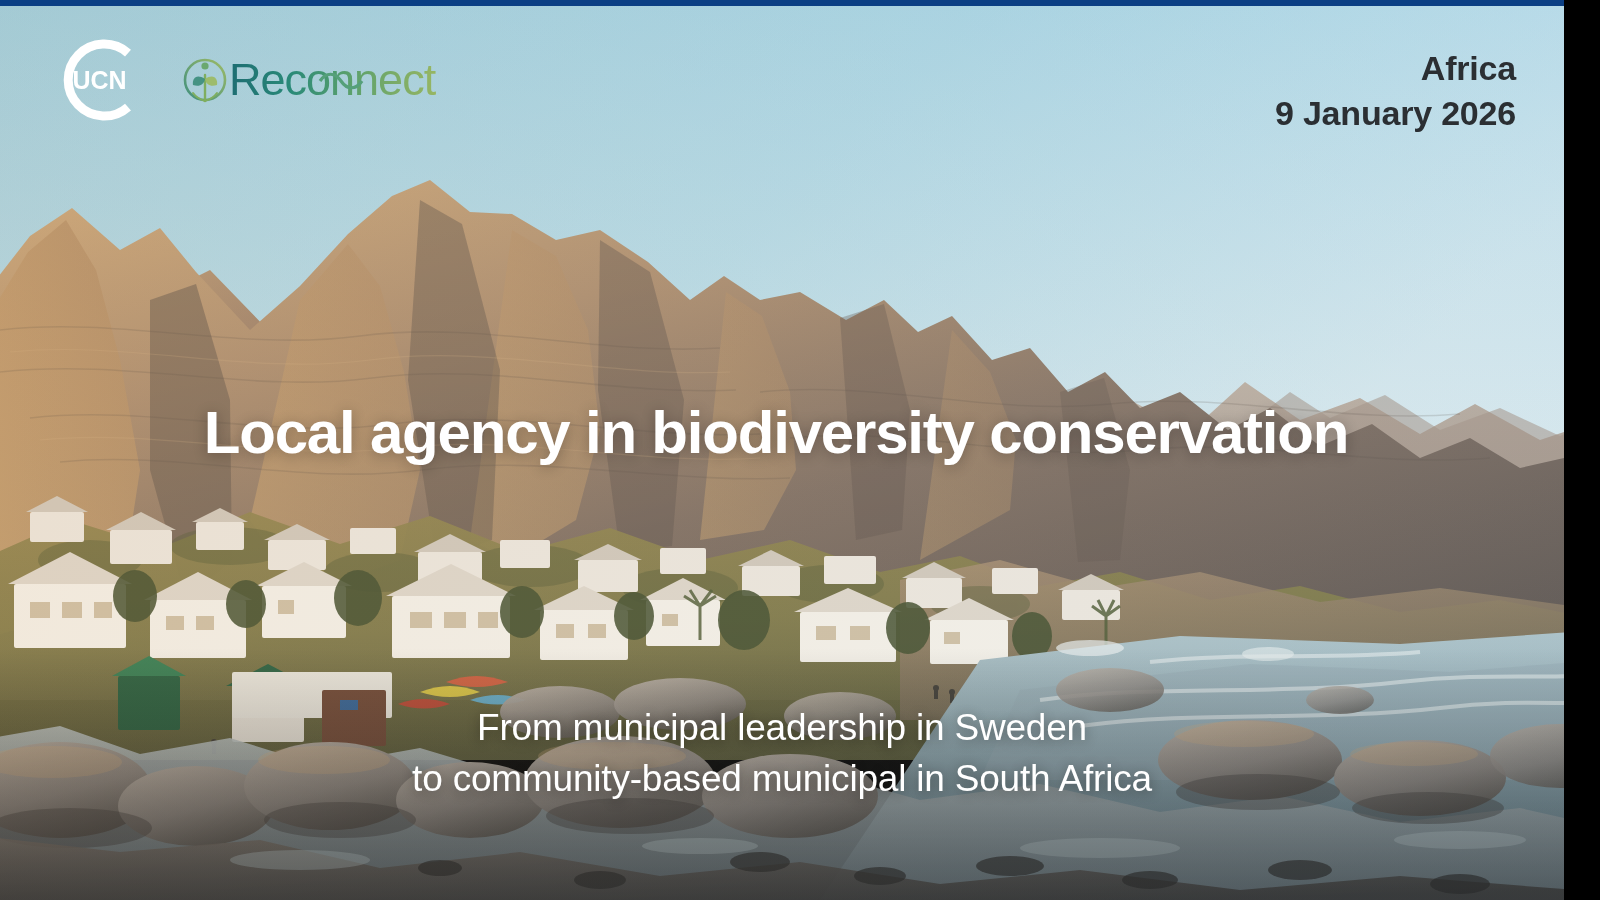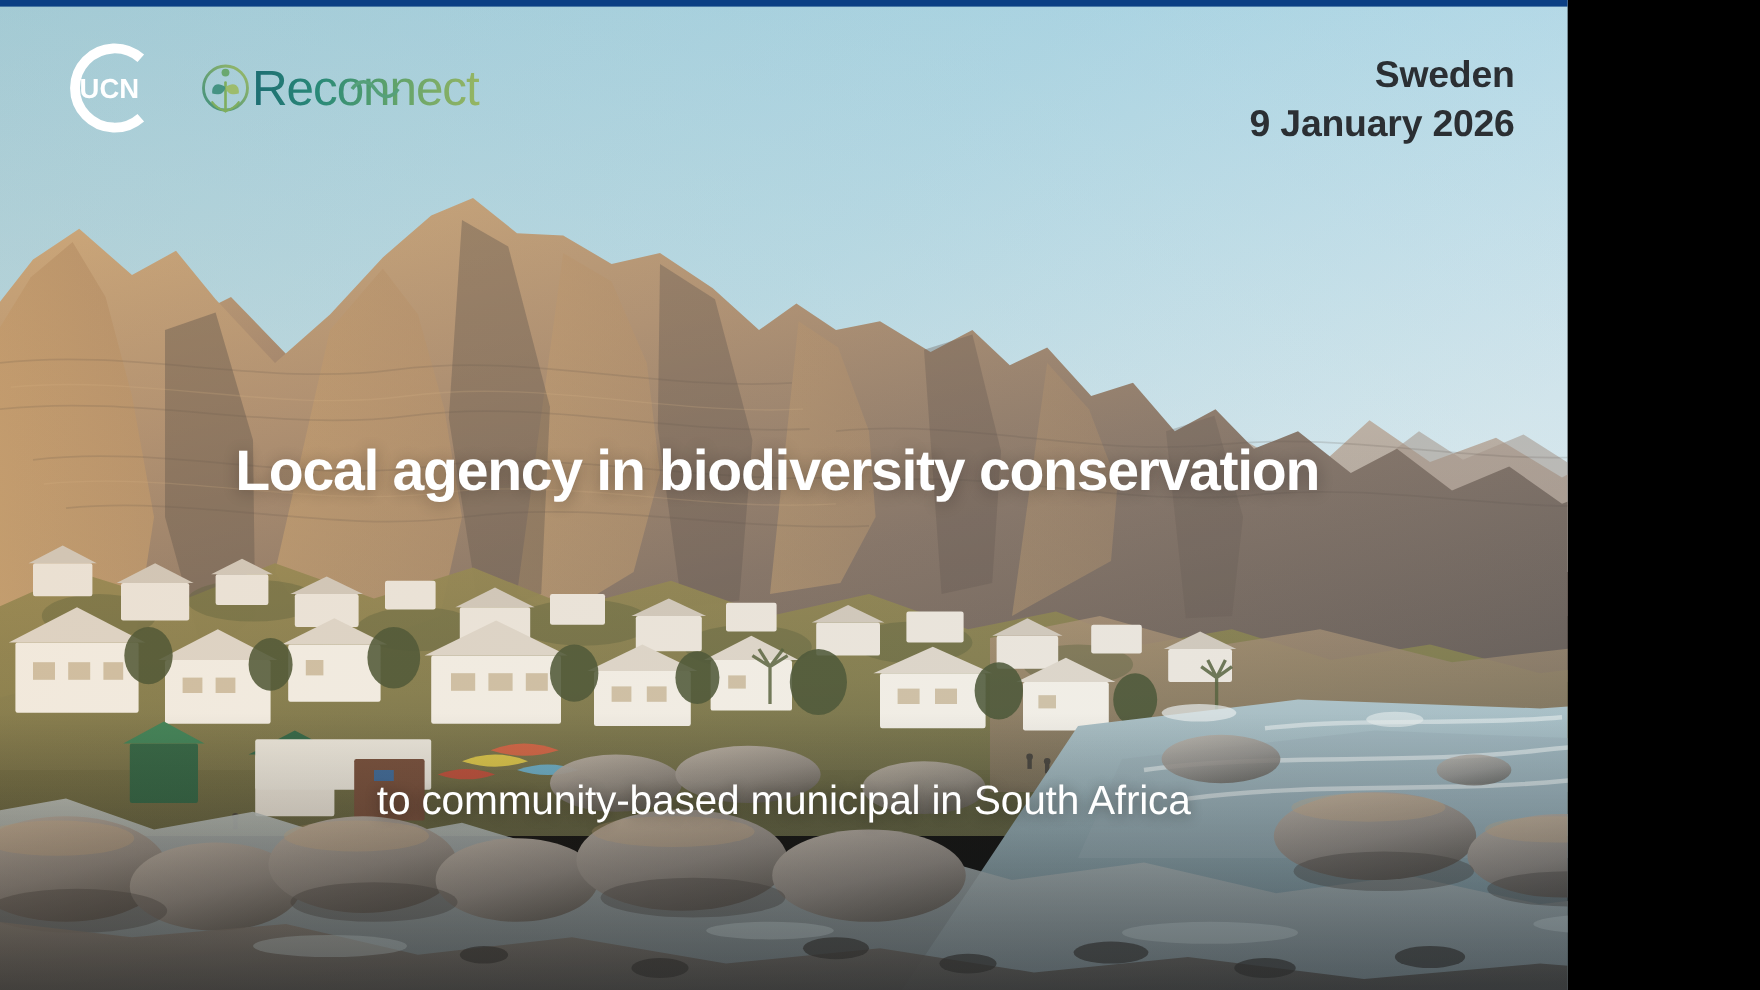--- a/index.html
+++ b/index.html
@@ -1,21 +1,21 @@
 <!DOCTYPE html>
 <html><head>
 <meta charset="utf-8">
 <style>
   * { margin:0; padding:0; box-sizing:border-box; }
   html,body { width:1600px; height:900px; overflow:hidden; background:#000; }
   body { font-family:"Liberation Sans", sans-serif; }
 
   .banner {
     position:relative;
-    width:1425px; height:900px;
+    width:1564px; height:900px;
     overflow:hidden;
   }
 
   
   .photo { position:absolute; inset:0; width:1600px; height:900px; display:block; }
 
   
   .top-rule {
     position:absolute; top:0; left:0;
     width:1600px; height:6px;
@@ -47,21 +47,21 @@
 
   
   .headline {
     position:absolute;
     left:0; right:12px;
     top:398px;
     z-index:5;
     text-align:center;
     color:#ffffff;
     font-weight:bold;
-    font-size:52px;
+    font-size:60px;
     line-height:1.17;
     letter-spacing:-1.2px;
     padding:0 150px;
     text-shadow:0 2px 14px rgba(20,18,16,0.30);
   }
 
   
   .subtitle {
     position:absolute;
     left:0; right:0;
@@ -438,23 +438,24 @@
         <path d="M25 52 C31 50 35 47 37 44" fill="none" stroke="#7fae5f" stroke-width="2.1" stroke-linecap="round"></path>
       </g>
 
       <text x="49" y="46" font-family="Liberation Sans, sans-serif" font-size="45" font-weight="500" fill="url(#recoG)" letter-spacing="-1">Reconnect</text>
 
       <path d="M140 32 c6 -9 15 -9 21 0 c6 9 15 9 21 0 c-6 9 -15 9 -21 0 c-6 -9 -15 -9 -21 0 Z" fill="none" stroke="#55a07a" stroke-width="3.2"></path>
     </svg>
   </div>
 
   <div class="meta">
-    <div>Sweden</div>
+    <div>Africa</div>
     <div>9 January 2026</div>
   </div>
 
   <h1 class="headline">Local agency in biodiversity conservation</h1>
 
   <div class="subtitle">
+    <span>From municipal leadership in Sweden</span>
     <span>to community-based municipal in South Africa</span>
   </div>
 
 </div>
 
 </body></html>

